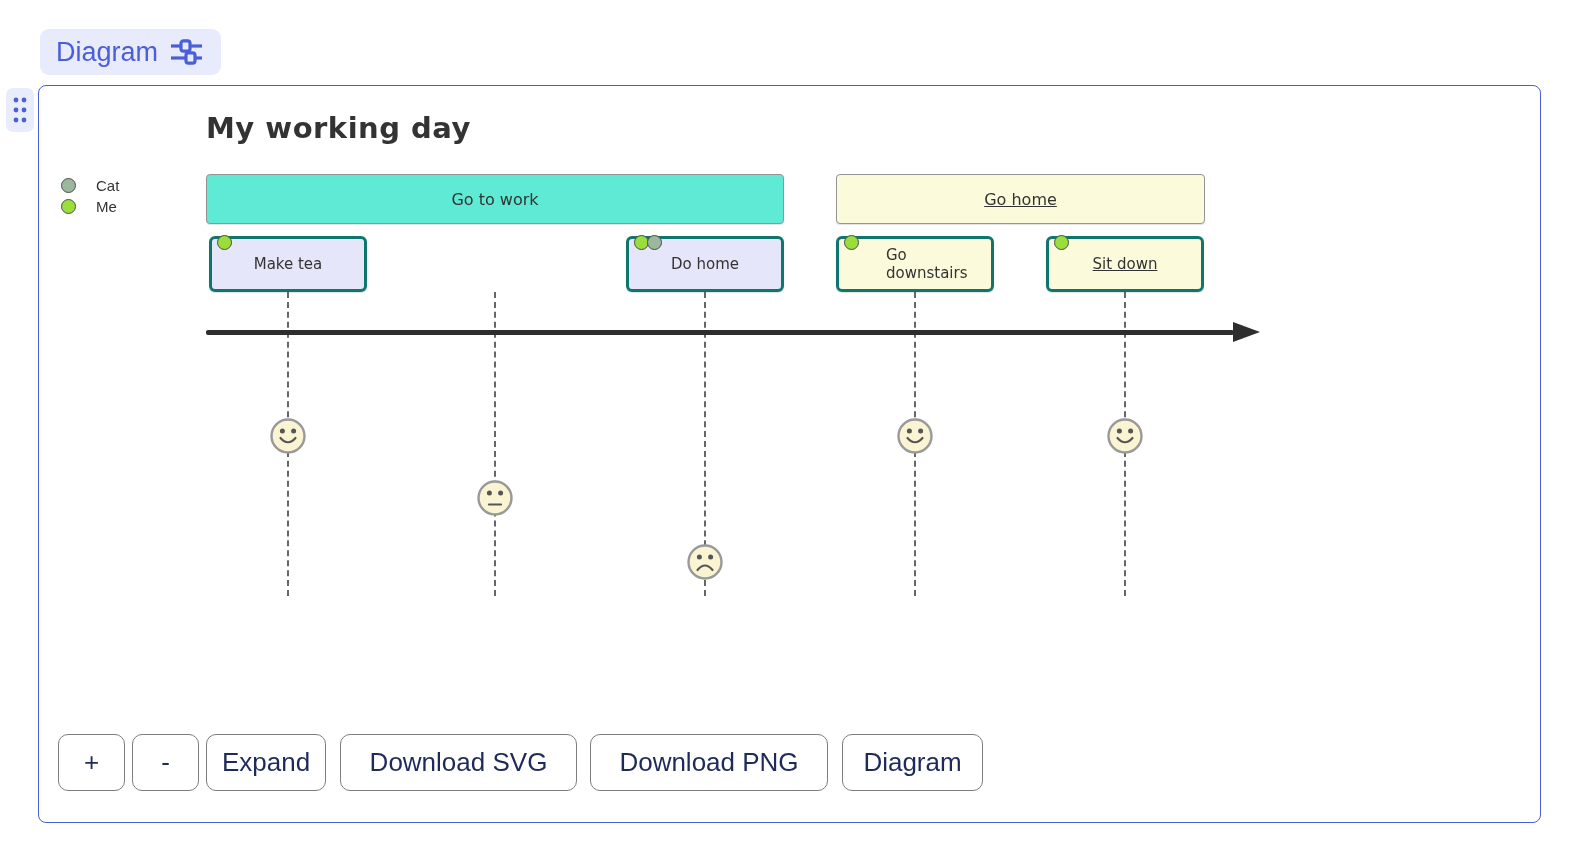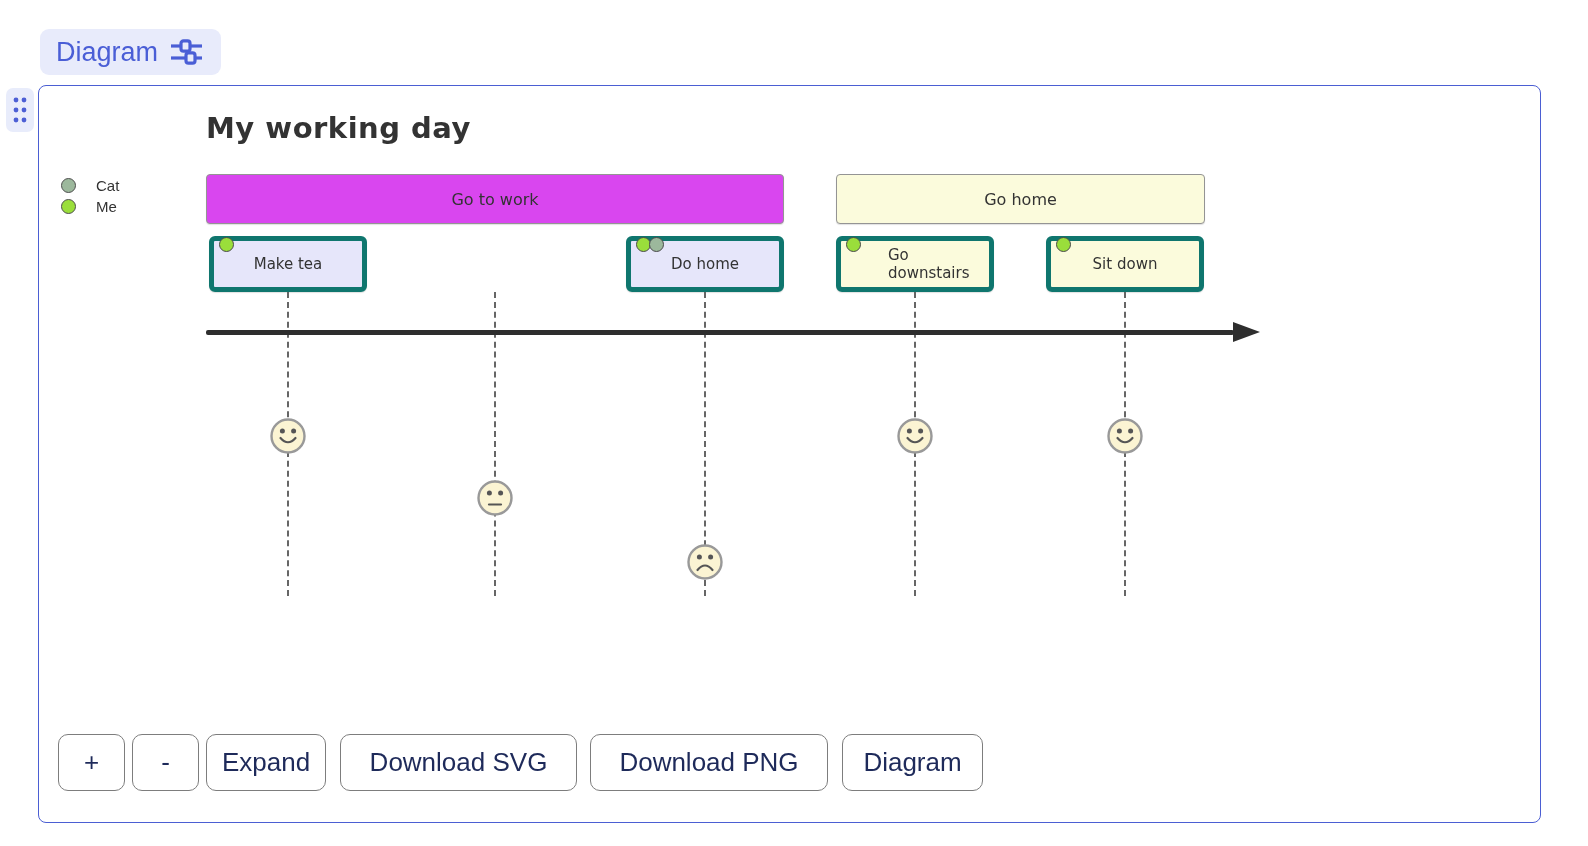--- a/index.html
+++ b/index.html
@@ -46,27 +46,27 @@
   .legend-label { font-family: Liberation Sans, sans-serif; font-size: 15px; color: #333; }
 
   
   .section {
     position: absolute; top: 88px; height: 50px;
     border: 1px solid #949494; border-radius: 4px;
     display: flex; align-items: center; justify-content: center;
     font-family: "DejaVu Sans", sans-serif; font-size: 16px; color: #333;
     box-shadow: 0 1px 1px rgba(0,0,0,0.12);
   }
-  .section.s0 { background: #d946ef; }
-  .section.s1 { background: #fbfbdc; }
+  .section.s0 { background: #5eead4; }
+  .section.s1 { background: #fbfbdc; text-decoration: underline; }
 
   
   .task {
     position: absolute; top: 150px; width: 158px; height: 56px;
-    border: 5px solid #0f766e; border-radius: 6px;
+    border: 3px solid #0f766e; border-radius: 6px;
     display: flex; align-items: center; justify-content: center;
     font-family: "DejaVu Sans", sans-serif; font-size: 15px; color: #333;
     box-shadow: 0 1px 1px rgba(0,0,0,0.12);
   }
   .task.s0 { background: #e6e6fa; }
   .task.s1 { background: #fbfbdc; }
   .adot {
     position: absolute; top: -4px; width: 15px; height: 15px;
     border-radius: 50%; border: 1.5px solid #4a4a4a;
   }
@@ -162,21 +162,21 @@
       </div>
       <div class="task s0" style="left:587px;">
         <span class="adot me"></span>
         <span class="adot cat"></span>
         <span>Do home</span>
       </div>
       <div class="task s1" style="left:797px;padding-left:47px;">
         <span class="adot me"></span>
         <span>Go downstairs</span>
       </div>
-      <div class="task s1" style="left:1007px;">
+      <div class="task s1" style="left:1007px;text-decoration:underline;">
         <span class="adot me"></span>
         <span>Sit down</span>
       </div>
 
       <div class="vline" style="left:248px;"></div>
       <div class="vline" style="left:455px;"></div>
       <div class="vline" style="left:665px;"></div>
       <div class="vline" style="left:875px;"></div>
       <div class="vline" style="left:1085px;"></div>
 

